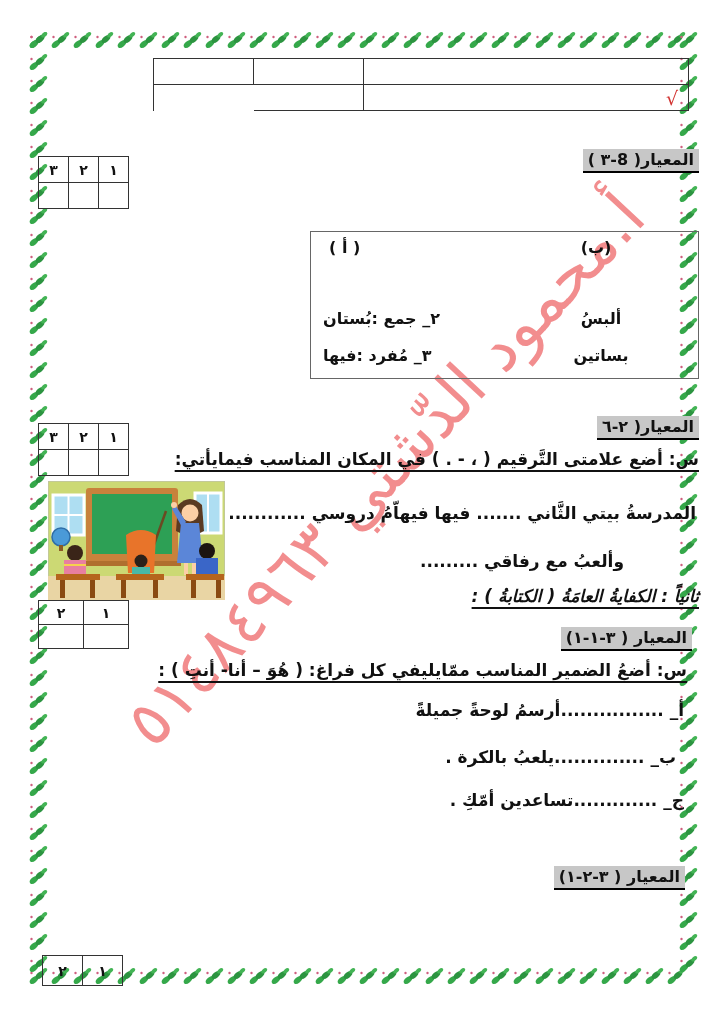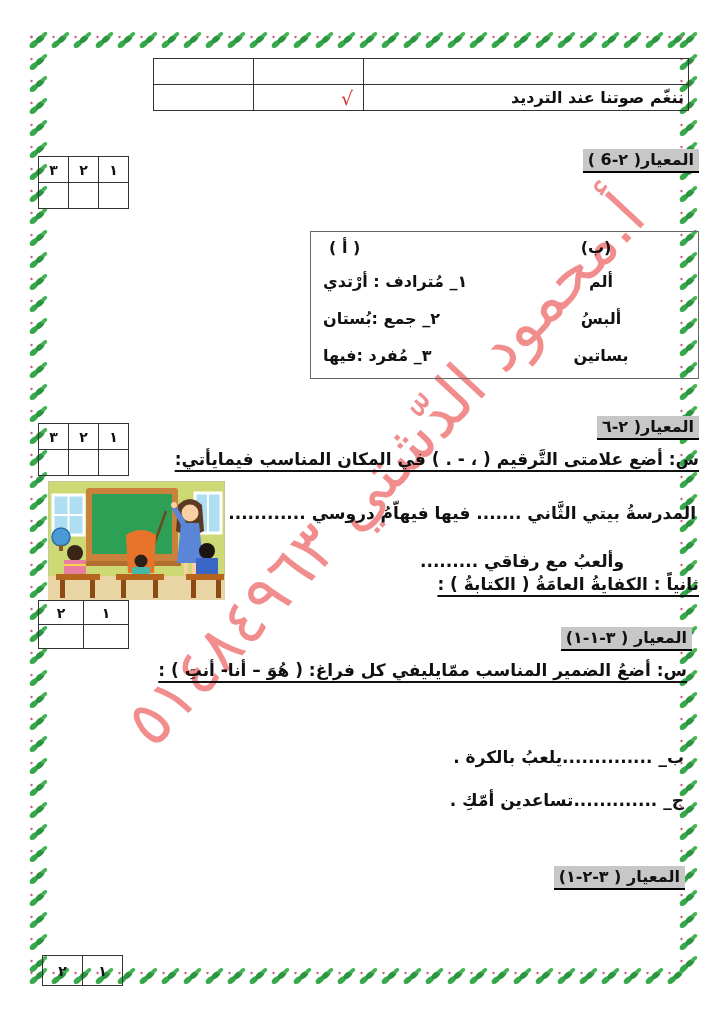--- a/index.html
+++ b/index.html
@@ -1230,45 +1230,40 @@
         </svg>
       </div>
     </div>
 
   <div id="watermark" class="abs" style="color: rgb(239, 113, 115);">أ.محمود الدّشتي ٥١٤٨٤٩٦٣</div>
 
   <div id="toptbl" class="abs tbl" style="left:153px;top:58px;">
     <div></div>
     <div></div>
     <div></div>
-    <div class="stmt">ننغّم صوتنا عند الترديد</div>
     <div class="chk">√</div>
     <div></div>
   </div>
 
-  <div class="abs hdr" style="top:149px;right:25px;">المعيار( ٢-6 )</div>
+  <div class="abs hdr" style="top:149px;right:25px;">المعيار( 8-٣ )</div>
 
   <div class="abs tbl score3" style="left:38px;top:156px;">
     <div>١</div>
     <div>٢</div>
     <div>٣</div>
     <div></div>
     <div></div>
     <div></div>
   </div>
 
 
   <div id="matchbox" class="abs" style="left:310px;top:231px;">
     <div class="mrow" style="top:6px;padding:0 62px 0 18px;">
       <div class="ca">( أ )</div>
       <div class="cb">(ب)</div>
-    </div>
-    <div class="mrow" style="top:40px;padding:0 57px 0 12px;">
-      <div class="ca">١_ مُترادف : أرْتدي</div>
-      <div class="cb">ألم</div>
     </div>
     <div class="mrow" style="top:77px;padding:0 57px 0 12px;">
       <div class="ca">٢_ جمع :بُستان</div>
       <div class="cb">ألبسُ</div>
     </div>
     <div class="mrow" style="top:114px;padding:0 57px 0 12px;">
       <div class="ca">٣_ مُفرد :فيها</div>
       <div class="cb">بساتين</div>
     </div>
   </div>
@@ -1332,34 +1327,35 @@
       <rect x="105" y="99" width="5" height="18" fill="#8a4a12"></rect>
       <rect x="138" y="93" width="38" height="6" fill="#b5651d"></rect>
       <rect x="143" y="99" width="5" height="18" fill="#8a4a12"></rect>
       <rect x="168" y="99" width="5" height="18" fill="#8a4a12"></rect>
     </svg>
   </div>
 
   <div class="abs txt" style="top:503px;right:28px;">المدرسةُ بيتي الثَّاني ....... فيها فيهاّمُ دروسي ............</div>
   <div class="abs txt" style="top:551px;right:100px;">وألعبُ مع رفاقي .........</div>
 
-  <div class="abs q" style="top:574px;right:25px;">ثانياً : الكفايةُ العامَةُ ( الكتابةُ ) :</div>
+  <div class="abs q" style="top:586px;right:25px;font-style:italic;">ثانياً : الكفايةُ العامَةُ ( الكتابةُ ) :</div>
 
   <div class="abs tbl score2" style="left:38px;top:600px;">
     <div>١</div>
     <div>٢</div>
     <div></div>
     <div></div>
   </div>
 
   <div class="abs hdr" style="top:627px;right:32px;">المعيار ( ٣-١-١)</div>
 
   <div class="abs q" style="top:660px;right:37px;">س: أضعُ الضمير  المناسب ممّايليفي كل فراغ: ( هُوَ – أنا- أنتِ ) :</div>
 
-  <div class="abs txt" style="top:747px;right:40px;">ب_ ..............يلعبُ بالكرة .</div>
+  <div class="abs txt" style="top:700px;right:40px;">أ_ ................أرسمُ لوحةً جميلةً</div>
+  <div class="abs txt" style="top:747px;right:48px;">ب_ ..............يلعبُ بالكرة .</div>
   <div class="abs txt" style="top:790px;right:40px;">ج_ .............تساعدين أمّكِ .</div>
 
   <div class="abs hdr" style="top:866px;right:39px;">المعيار ( ٣-٢-١)</div>
 
   <div class="abs tbl score2b" style="left:42px;top:955px;">
     <div>١</div>
     <div>٢</div>
   </div>
 
 </div>

